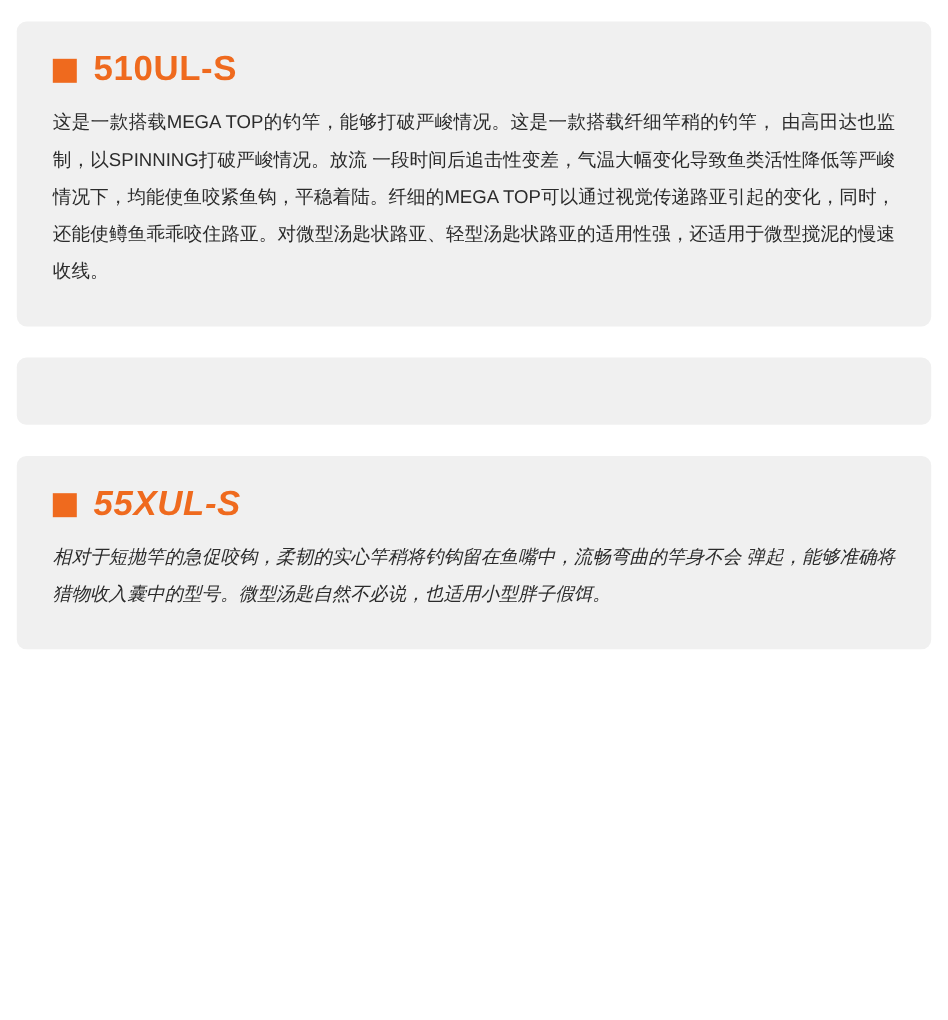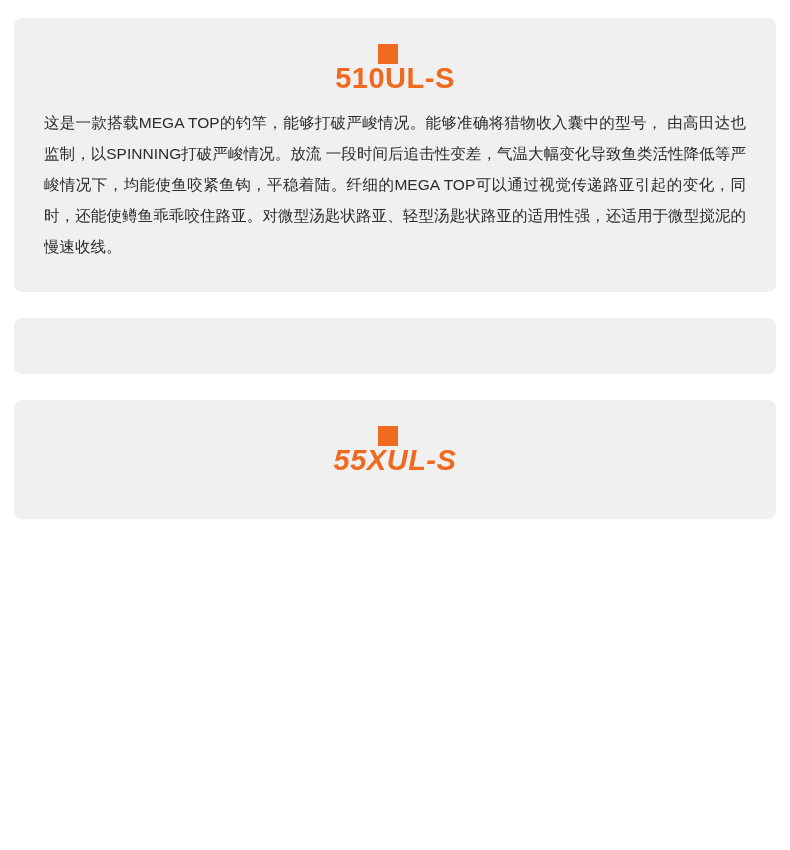--- a/index.html
+++ b/index.html
@@ -26,21 +26,20 @@
     margin-bottom: 26px;
   }
   .card:last-child {
     margin-bottom: 0;
     font-style: italic;
   }
   .card-head {
     display: flex;
     align-items: center;
     margin-bottom: 14px;
-    flex-direction: column;
   }
   .bullet {
     width: 20px;
     height: 20px;
     background: #ef6a1e;
     display: inline-block;
     margin-right: 14px;
     flex: 0 0 auto;
   }
   .card-title {
@@ -63,26 +62,27 @@
 </head>
 <body>
 
 <div class="page">
 
   <div class="card">
     <div class="card-head">
       <span class="bullet"></span>
       <span class="card-title">510UL-S</span>
     </div>
-    <div class="card-body">这是一款搭载MEGA TOP的钓竿，能够打破严峻情况。能够准确将猎物收入囊中的型号， 由高田达也监制，以SPINNING打破严峻情况。放流 一段时间后追击性变差，气温大幅变化导致鱼类活性降低等严峻情况下，均能使鱼咬紧鱼钩，平稳着陆。纤细的MEGA TOP可以通过视觉传递路亚引起的变化，同时，还能使鳟鱼乖乖咬住路亚。对微型汤匙状路亚、轻型汤匙状路亚的适用性强，还适用于微型搅泥的慢速收线。</div>
+    <div class="card-body">这是一款搭载MEGA TOP的钓竿，能够打破严峻情况。这是一款搭载纤细竿稍的钓竿， 由高田达也监制，以SPINNING打破严峻情况。放流 一段时间后追击性变差，气温大幅变化导致鱼类活性降低等严峻情况下，均能使鱼咬紧鱼钩，平稳着陆。纤细的MEGA TOP可以通过视觉传递路亚引起的变化，同时，还能使鳟鱼乖乖咬住路亚。对微型汤匙状路亚、轻型汤匙状路亚的适用性强，还适用于微型搅泥的慢速收线。</div>
   </div>
 
   <div class="card">
   </div>
 
   <div class="card">
     <div class="card-head">
       <span class="bullet"></span>
       <span class="card-title">55XUL-S</span>
     </div>
+    <div class="card-body">相对于短抛竿的急促咬钩，柔韧的实心竿稍将钓钩留在鱼嘴中，流畅弯曲的竿身不会 弹起，能够准确将猎物收入囊中的型号。微型汤匙自然不必说，也适用小型胖子假饵。</div>
   </div>
 
 </div>
 
 </body></html>

